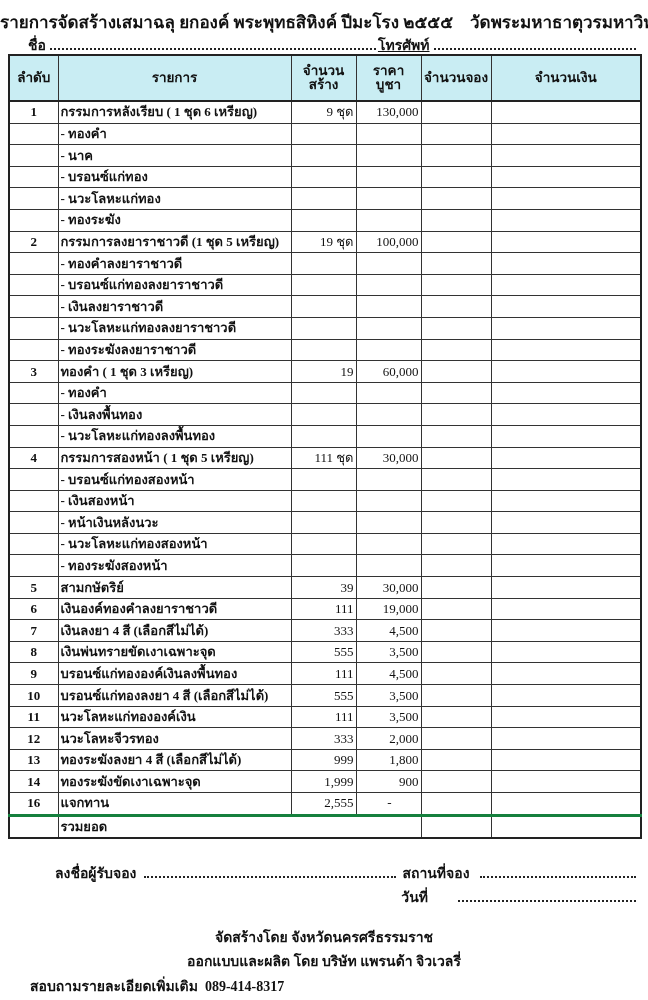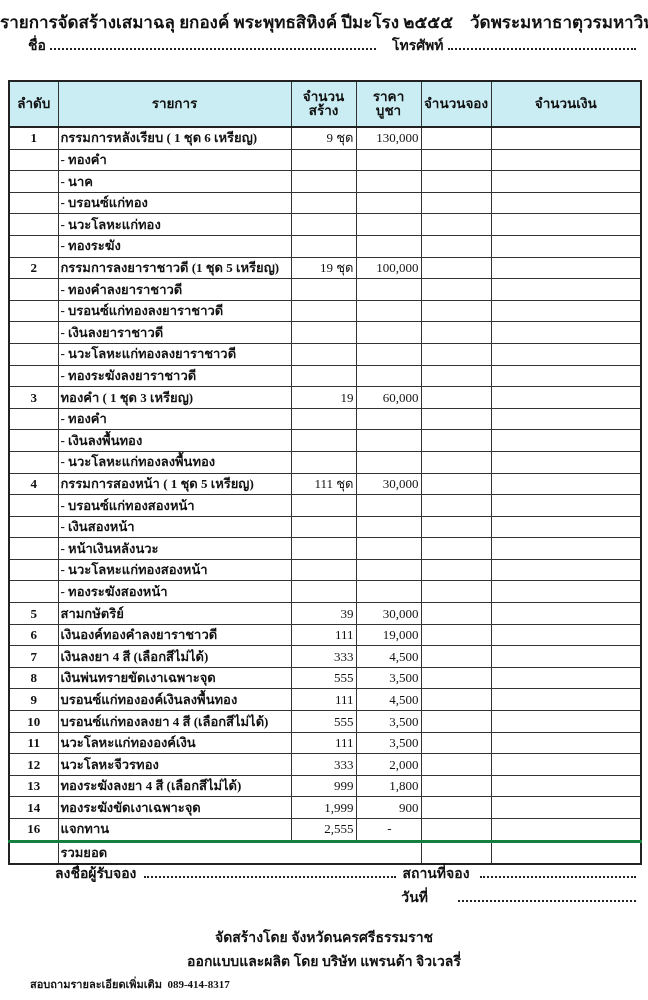--- a/index.html
+++ b/index.html
@@ -11,21 +11,21 @@
   .title{
     position:absolute;top:8px;left:0;width:648px;text-align:center;
     font-size:17px;font-weight:bold;white-space:pre;
   }
   .fill-line{position:absolute;display:flex;align-items:flex-end;}
   .fill-line .lbl{font-size:14px;font-weight:bold;white-space:nowrap;line-height:1.1;}
   .dots{border-bottom:2px dotted #222;height:3px;margin:0 2px 3px 4px;}
   .grow{flex:1;}
   
   table.order{
-    position:absolute;left:8px;top:80px;width:632px;
+    position:absolute;left:8px;top:54px;width:632px;
     border-collapse:collapse;table-layout:fixed;padding-left:24px;
   }
   table.order col.c-no{width:49px;}
   table.order col.c-item{width:233px;}
   table.order col.c-qty{width:65px;}
   table.order col.c-price{width:65px;}
   table.order col.c-res{width:70px;}
   table.order col.c-amt{width:150px;}
   table.order{border:2px solid #222;}
   table.order th,table.order td{
@@ -43,33 +43,33 @@
   td.col-qty{text-align:right;padding-right:3px;}
   td.col-price{text-align:right;padding-right:8px;}
   td.col-price.dash{text-align:center;padding-right:0;}
   td.col-total{font-weight:bold;text-align:left;padding-left:6px;}
   tr.total-row td{border-top:3px solid #15803d;}
   .footer-center{
     position:absolute;left:0;width:648px;text-align:center;
     font-size:14px;font-weight:bold;
   }
   .contact{
-    position:absolute;left:30px;top:975px;font-size:11px;font-weight:bold;
+    position:absolute;left:30px;top:975px;font-size:14px;font-weight:bold;
     white-space:pre;
   }
 </style>
 </head>
 <body>
 
 <div class="title">รายการจัดสร้างเสมาฉลุ ยกองค์ พระพุทธสิหิงค์ ปีมะโรง ๒๕๕๕    วัดพระมหาธาตุวรมหาวิหาร</div>
 
 <div class="fill-line" style="top:38px;left:28px;right:10px;">
   <span class="lbl">ชื่อ</span>
   <span class="dots" style="width:326px;"></span>
-  <span class="lbl" style="margin-left:14px;">โทรศัพท์</span>
+  <span class="lbl" style="text-decoration:underline;">โทรศัพท์</span>
   <span class="dots grow"></span>
 </div>
 
 <table class="order">
   <colgroup>
     <col class="c-no">
       <col class="c-item">
       <col class="c-qty">
     <col class="c-price">
       <col class="c-res">

